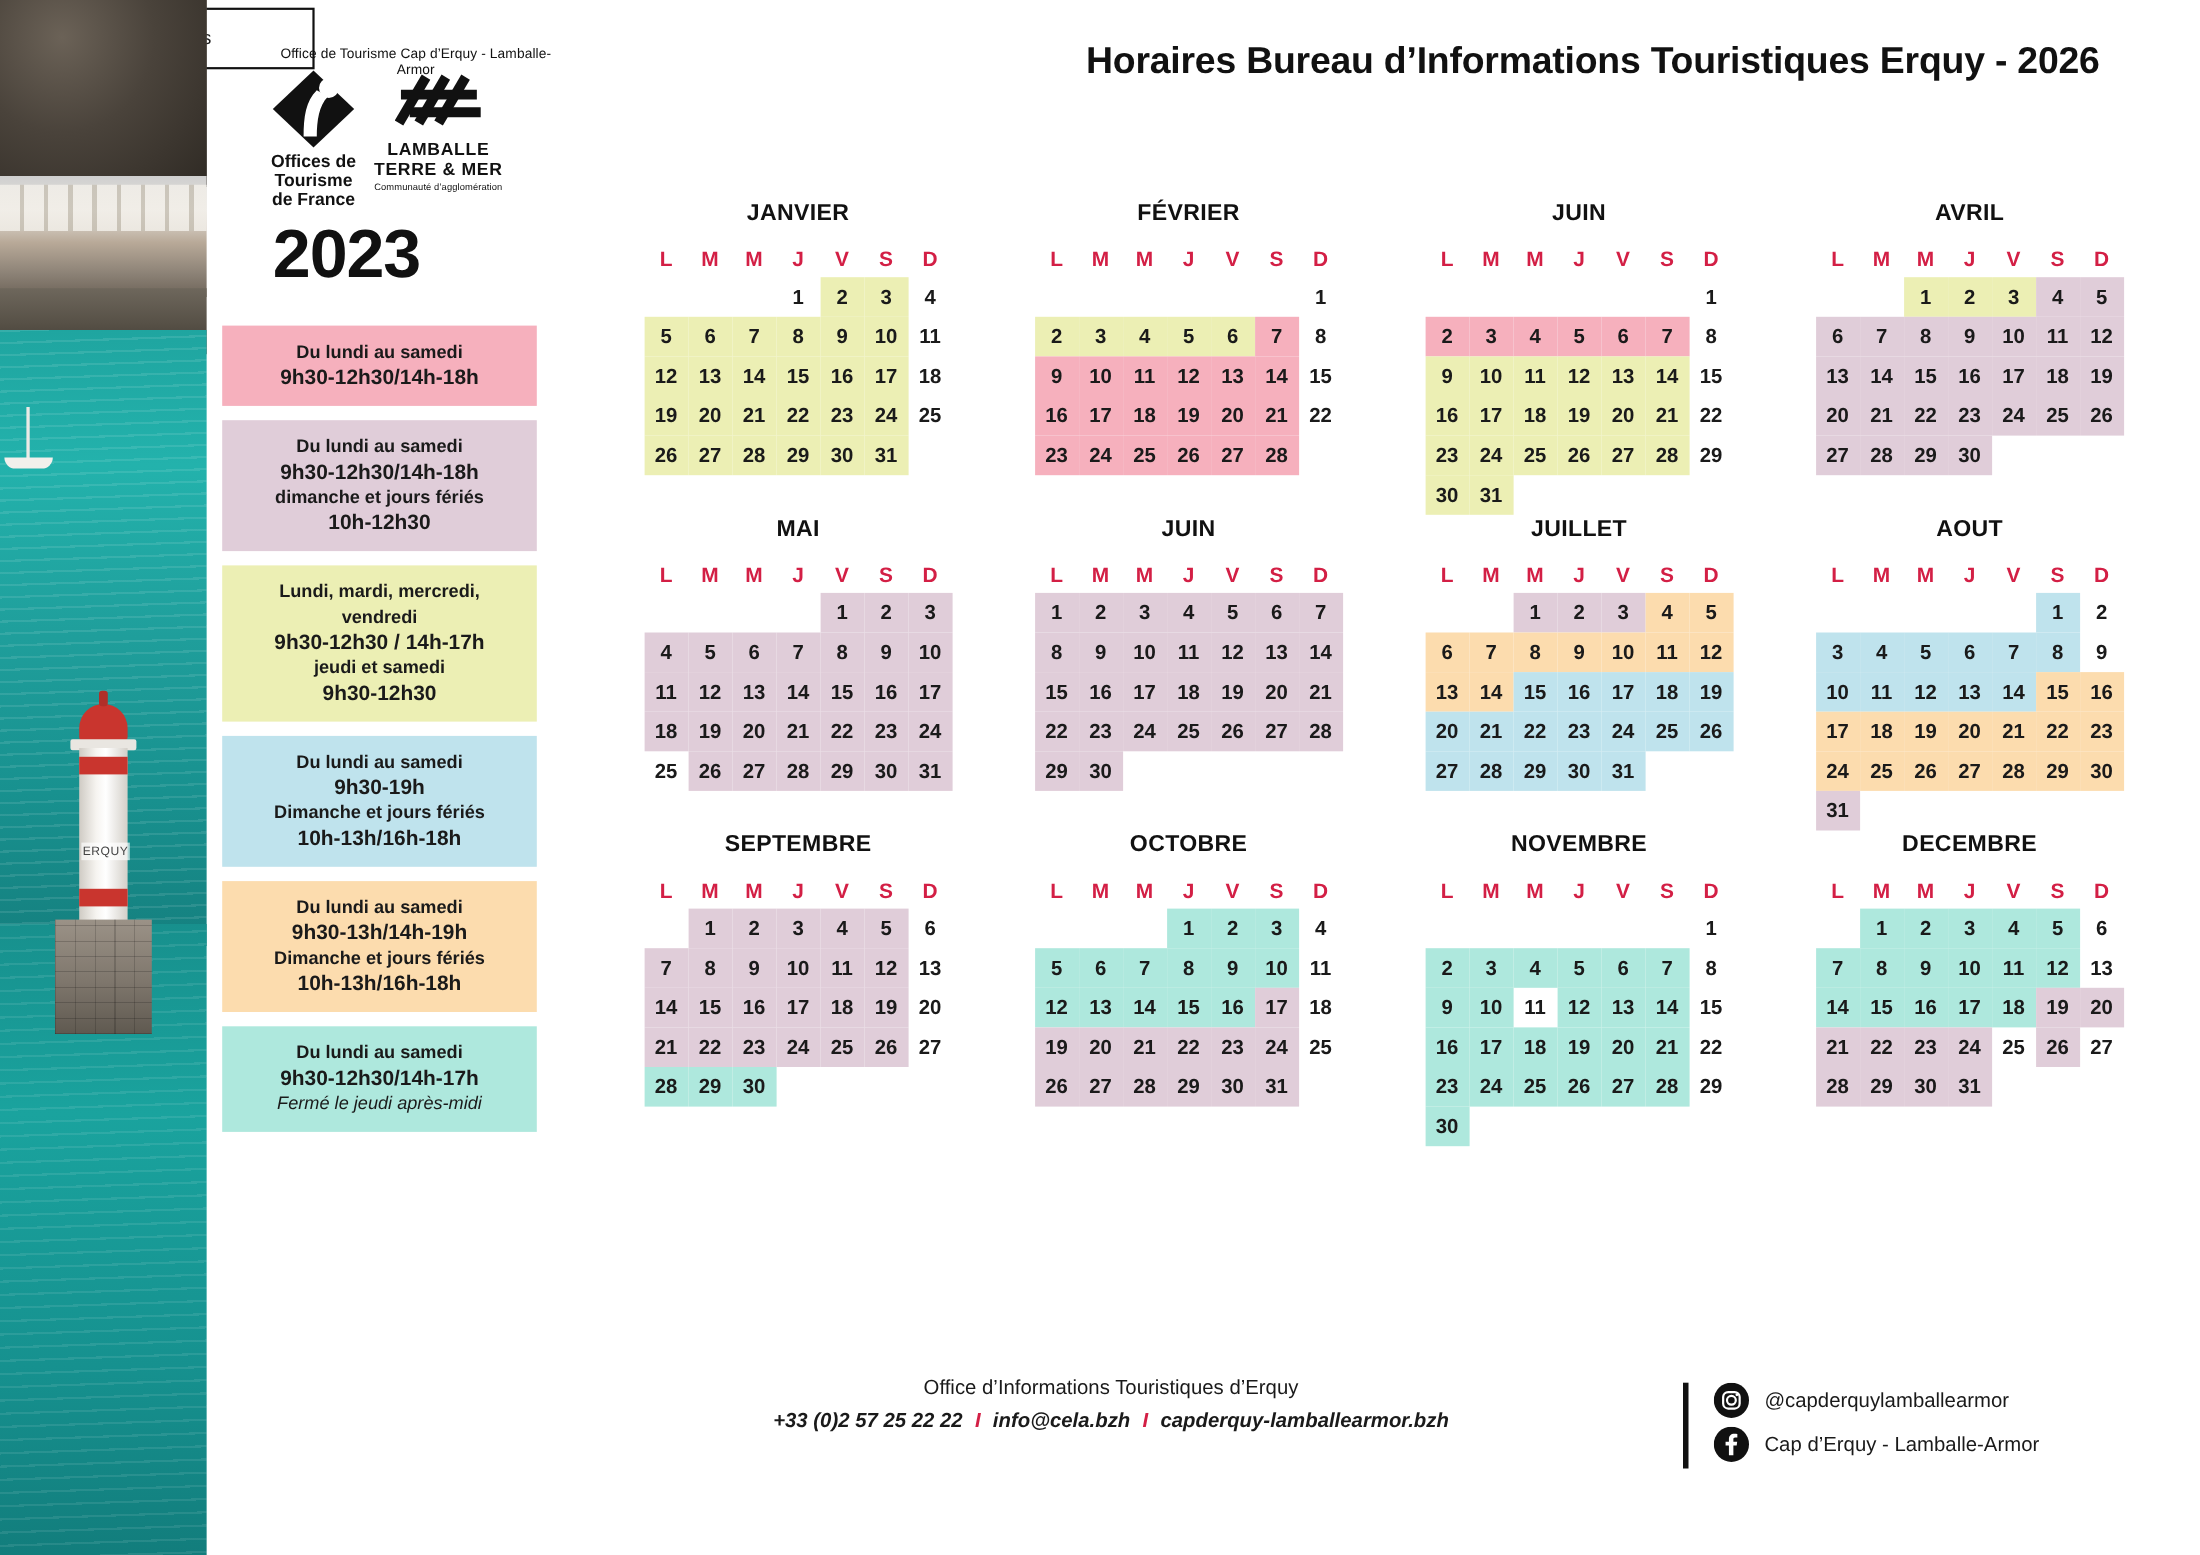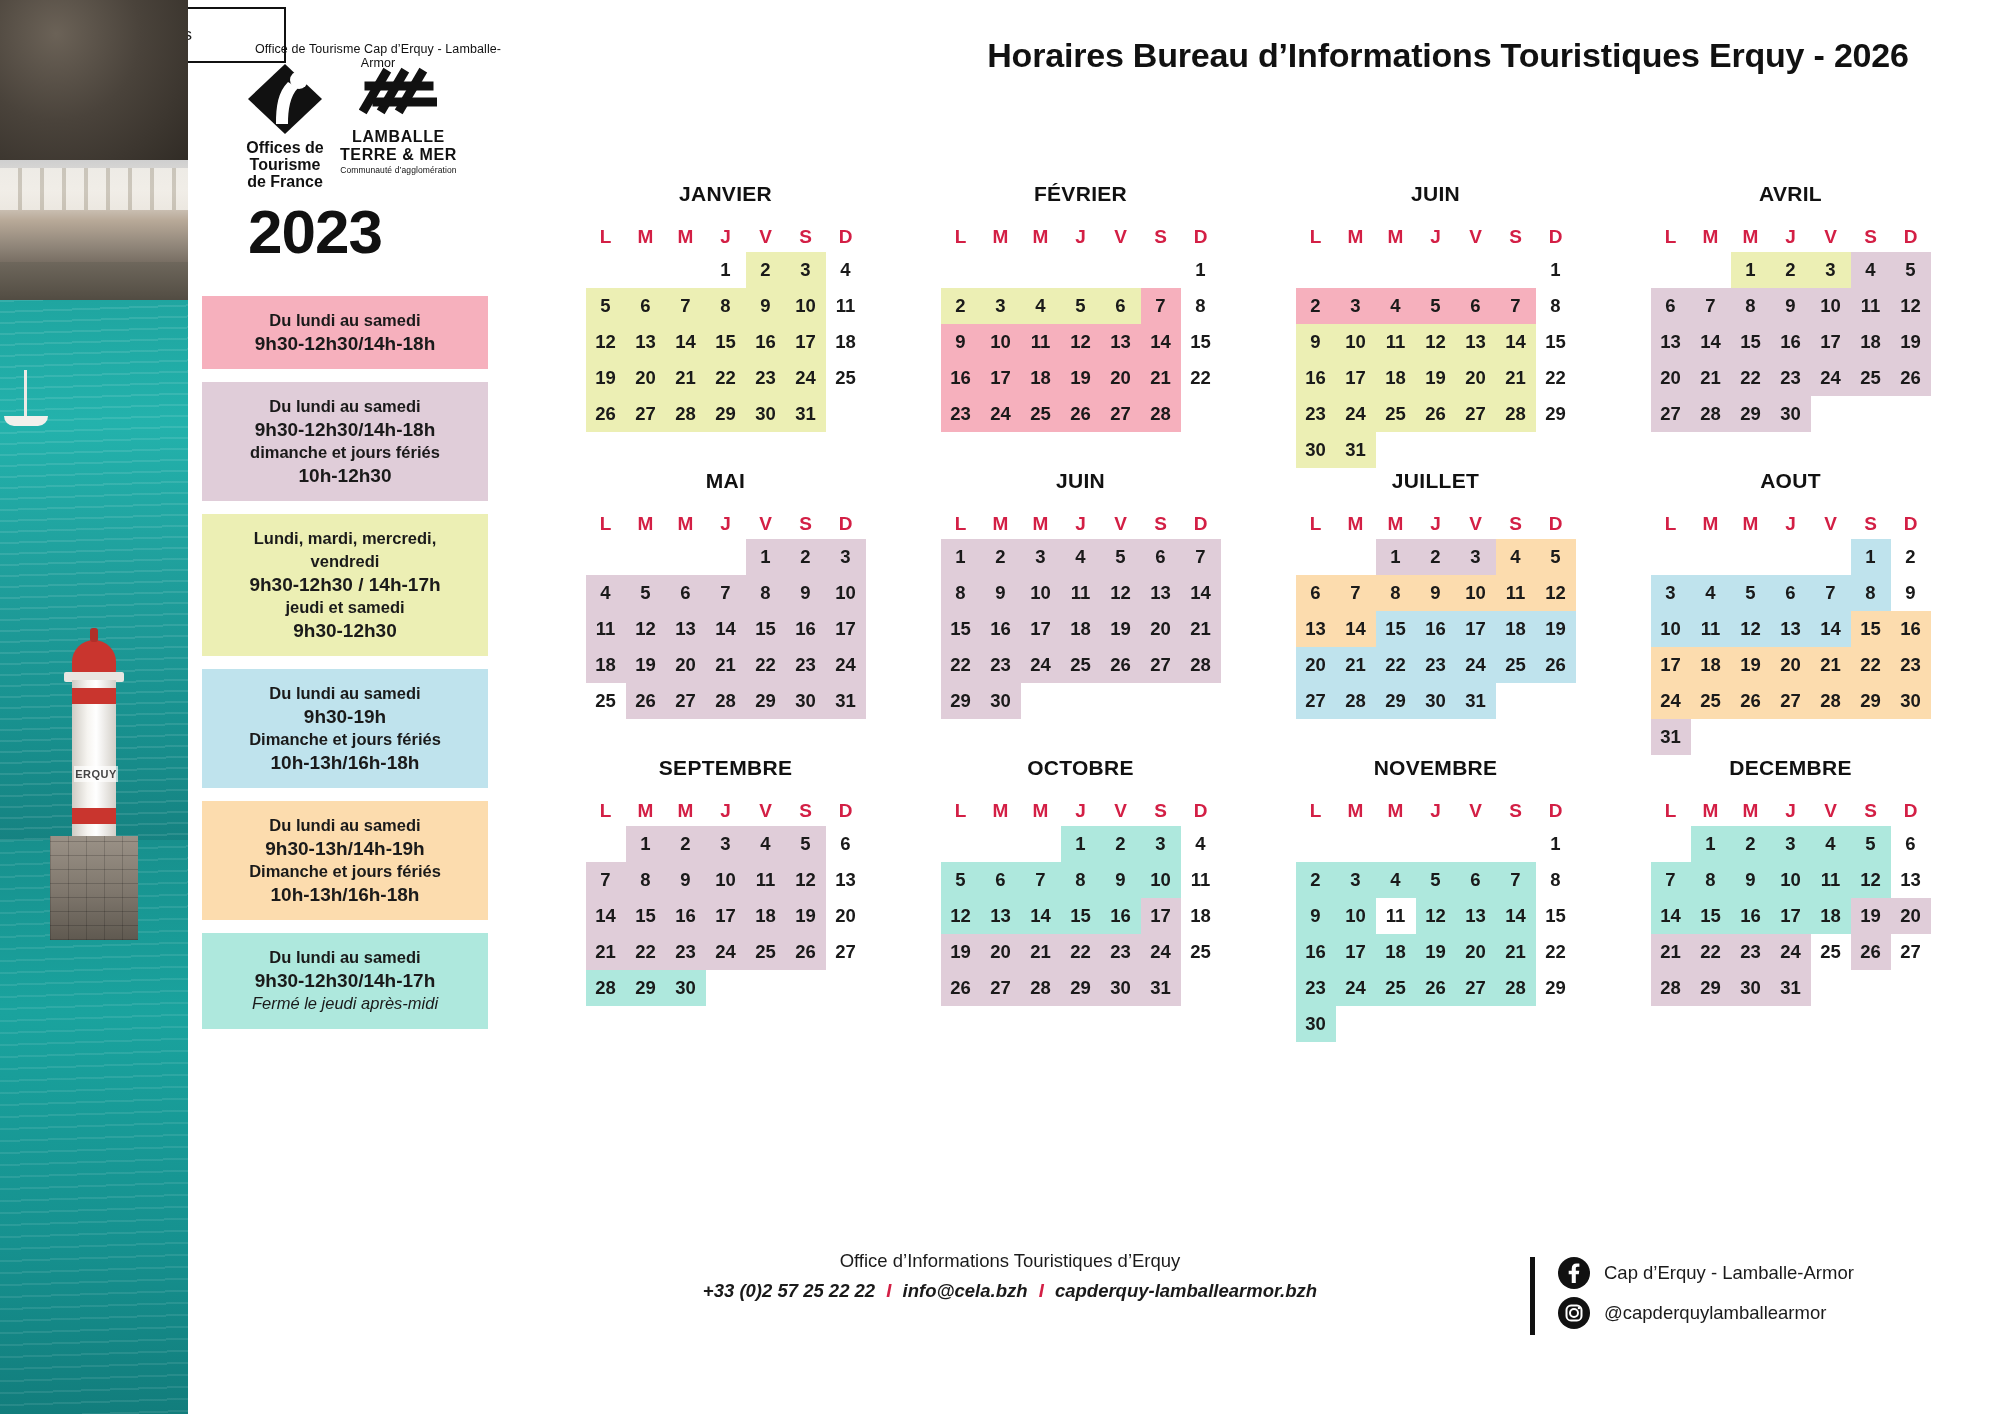--- a/index.html
+++ b/index.html
@@ -53,21 +53,21 @@
     background: linear-gradient(180deg, #17908d 0%, #1aa39e 30%, #16918f 70%, #127d7c 100%);
   }
   .ph-sea2::after {
     content: ""; position: absolute; inset: 0;
     background:
       repeating-linear-gradient(178deg,
         rgba(255,255,255,.09) 0px, rgba(255,255,255,.09) 2px,
         rgba(0,0,0,0) 2px, rgba(0,0,0,0) 12px);
   }
   
-  #lighthouse { position: absolute; left: 44px; top: 640px; width: 100px; height: 383px; font-weight: bold; }
+  #lighthouse { position: absolute; left: 44px; top: 640px; width: 100px; height: 383px; }
   .lh-lantern { position: absolute; left: 28px; top: 0; width: 44px; height: 34px;
     background: #c9352e; border-radius: 22px 22px 4px 4px; }
   .lh-lantern::after { content: ""; position: absolute; left: 18px; top: -12px; width: 8px; height: 14px; background: #b12f29; border-radius: 3px; }
   .lh-gallery { position: absolute; left: 20px; top: 32px; width: 60px; height: 10px; background: #e9e6e1; border-radius: 2px; }
   .lh-tower { position: absolute; left: 28px; top: 40px; width: 44px; height: 160px;
     background: linear-gradient(90deg,#cfcbc4 0%, #f6f4f0 35%, #ffffff 55%, #d3cfc8 100%); }
   .lh-band { position: absolute; left: 28px; width: 44px; height: 16px; background: #c9352e; }
   .lh-base { position: absolute; left: 6px; top: 196px; width: 88px; height: 104px;
     background: linear-gradient(180deg,#9b9287 0%,#7e766c 55%,#5f5950 100%); }
   .lh-base::after {
@@ -980,26 +980,26 @@
     <span class="sep">I</span>
     <span>capderquy-lamballearmor.bzh</span>
   </div>
 </div>
 
 <div id="social">
   <div class="rule"></div>
   <div class="social-row">
     <svg class="social-icon" viewBox="0 0 32 32">
       <circle cx="16" cy="16" r="16" fill="#111"></circle>
-      <path d="M17.8 26V17.2h3l.45-3.5h-3.45v-2.2c0-1 .28-1.7 1.72-1.7H21.4V6.66C21.1 6.62 19.92 6.5 18.55 6.5c-2.85 0-4.8 1.74-4.8 4.93v2.27H10.7v3.5h3.05V26z" fill="#fff"></path>
-    </svg>
-    <span class="social-text">Cap d’Erquy - Lamballe-Armor</span>
-  </div>
-  <div class="social-row">
-    <svg class="social-icon" viewBox="0 0 32 32">
-      <circle cx="16" cy="16" r="16" fill="#111"></circle>
       <rect x="8.5" y="8.5" width="15" height="15" rx="4.6" ry="4.6" fill="none" stroke="#fff" stroke-width="2"></rect>
       <circle cx="16" cy="16" r="4" fill="none" stroke="#fff" stroke-width="2"></circle>
       <circle cx="21" cy="11" r="1.3" fill="#fff"></circle>
     </svg>
     <span class="social-text">@capderquylamballearmor</span>
   </div>
+  <div class="social-row">
+    <svg class="social-icon" viewBox="0 0 32 32">
+      <circle cx="16" cy="16" r="16" fill="#111"></circle>
+      <path d="M17.8 26V17.2h3l.45-3.5h-3.45v-2.2c0-1 .28-1.7 1.72-1.7H21.4V6.66C21.1 6.62 19.92 6.5 18.55 6.5c-2.85 0-4.8 1.74-4.8 4.93v2.27H10.7v3.5h3.05V26z" fill="#fff"></path>
+    </svg>
+    <span class="social-text">Cap d’Erquy - Lamballe-Armor</span>
+  </div>
 </div>
 
 </body></html>

